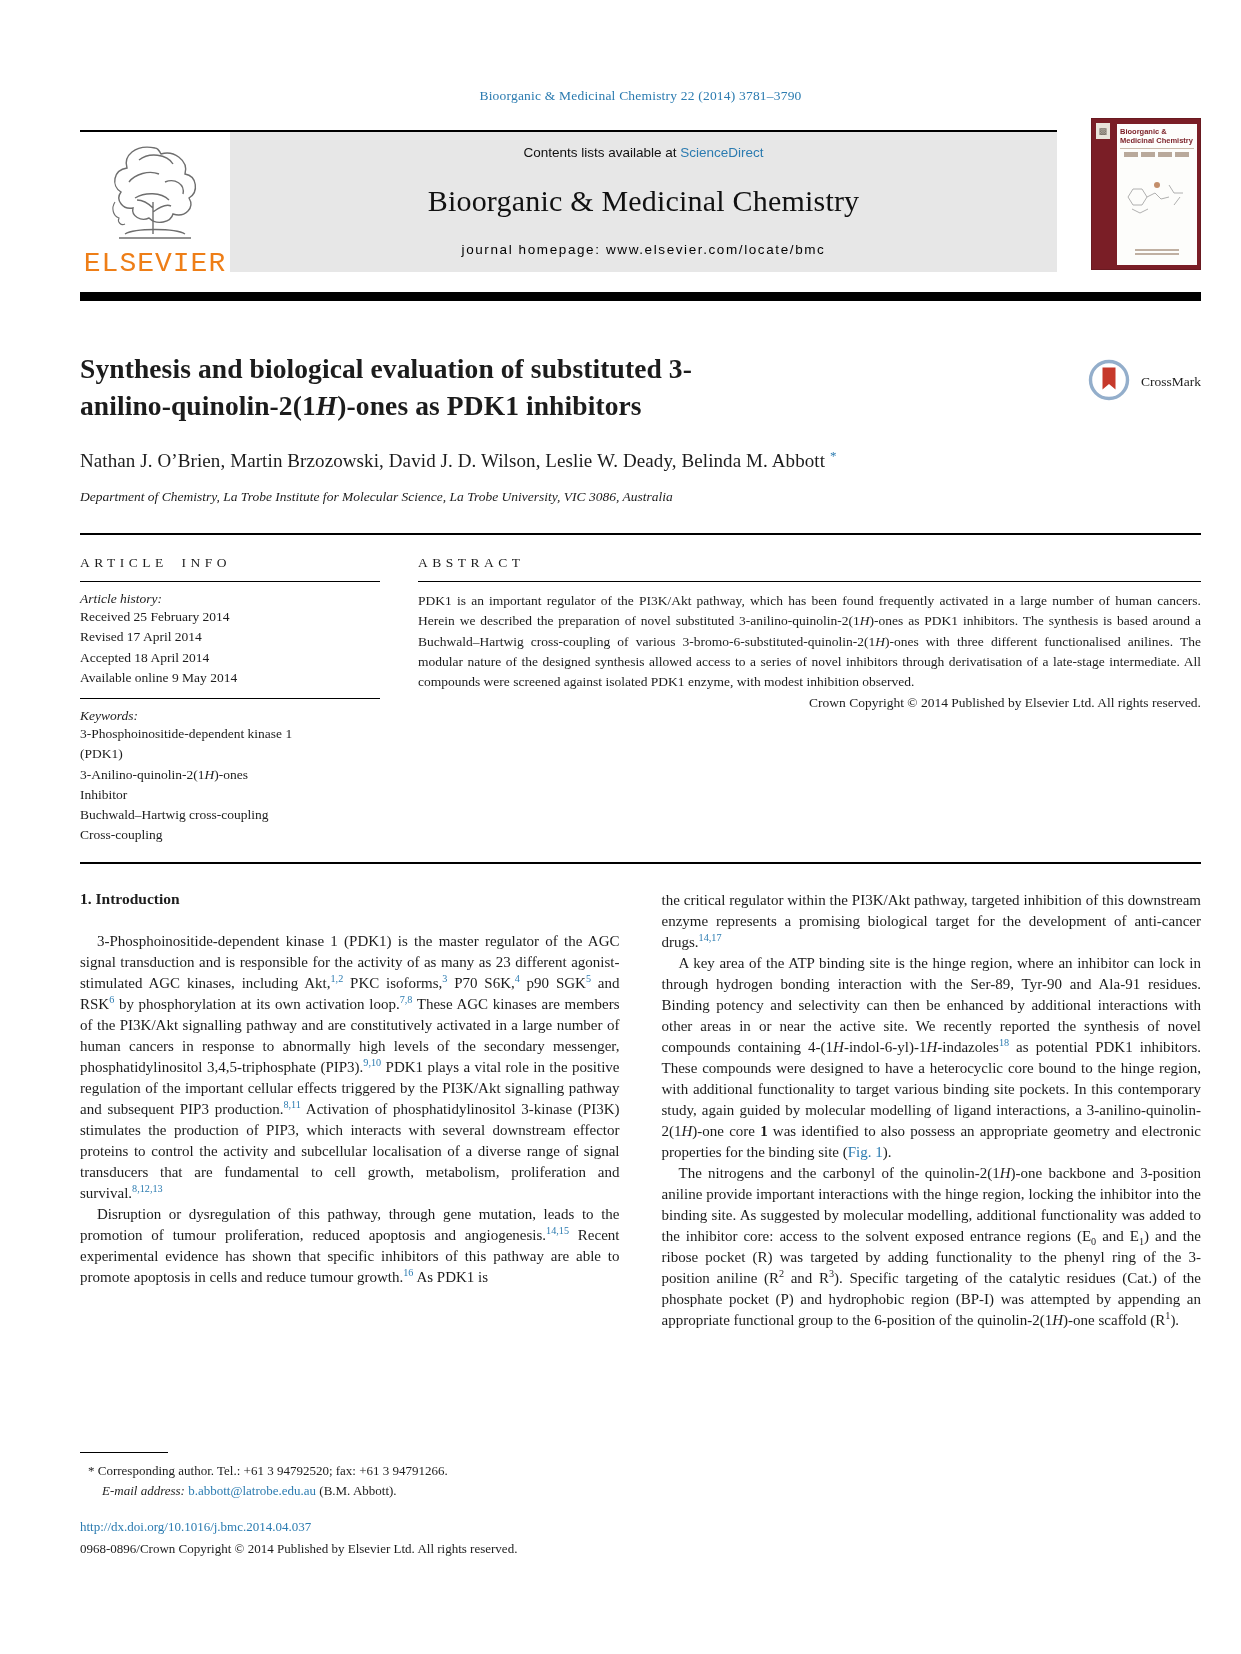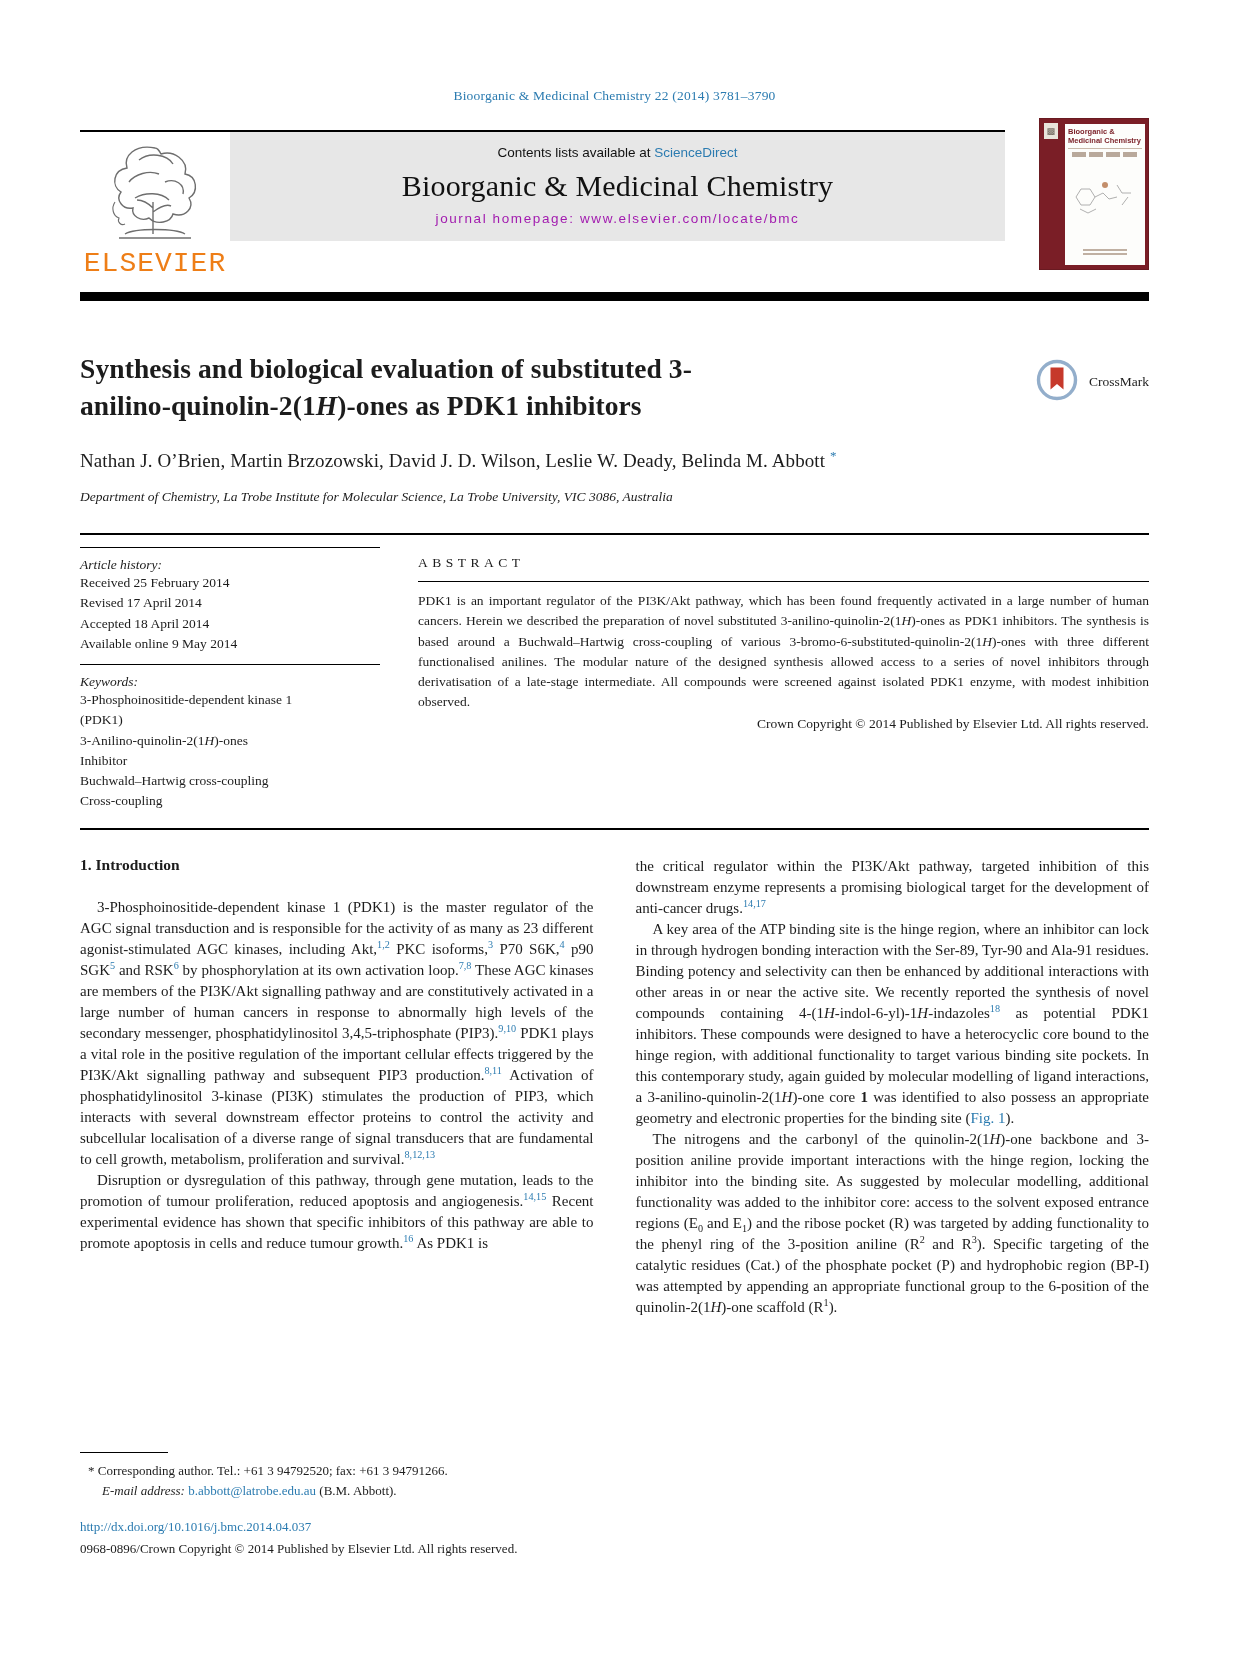--- a/index.html
+++ b/index.html
@@ -4,36 +4,36 @@
 <style>
   :root{
     --teal:#2b7bb0;
     --orange:#ee7e17;
     --maroon:#7a1e26;
     --ink:#1c1c1c;
   }
   *{box-sizing:border-box;margin:0;padding:0;}
   html,body{width:1241px;background:#fff;}
   body{height:1654px;overflow:hidden;font-family:"Liberation Serif",serif;color:var(--ink);}
-  .page{position:relative;width:1241px;height:1654px;padding:88px 92px 0 80px;border-radius:31px;}
+  .page{position:relative;width:1241px;height:1654px;padding:88px 40px 0 80px;border-radius:31px;}
   .teal{color:var(--teal);}
   sup,sub{font-size:68%;line-height:0;}
   
   .citation{text-align:center;font-size:13.5px;color:var(--teal);letter-spacing:.2px;}
   
   .header{display:flex;margin-top:26px;align-items:flex-start;}
   .header-main{flex:1;border-top:2px solid #000;display:flex;align-items:stretch;}
   .logo-area{width:150px;background:#fff;display:flex;flex-direction:column;align-items:center;padding-top:10px;}
   .logo-area svg{display:block;}
   .elsevier-word{font-family:Liberation Mono, monospace;color:var(--orange);font-size:28px;letter-spacing:1px;margin-top:2px;font-weight:normal;}
-  .gray-box{flex:1;background:#e7e7e7;height:109px;display:flex;flex-direction:column;justify-content:space-between;text-align:center;padding:13px 10px 15px;}
+  .gray-box{flex:1;background:#e7e7e7;height:140px;display:flex;flex-direction:column;justify-content:space-between;text-align:center;padding:13px 10px 15px;}
   .contents-line{font-family:"Liberation Sans",sans-serif;font-size:13.5px;color:#111;}
   .contents-line .teal{cursor:pointer;}
   .journal-big{font-size:30px;color:#111;letter-spacing:.2px;}
-  .homepage-line{font-family:"Liberation Sans",sans-serif;font-size:13.5px;letter-spacing:1.6px;color:#a21caf;}
+  .homepage-line{font-family:"Liberation Sans",sans-serif;font-size:13.5px;letter-spacing:1.6px;color:#000000;}
   
   .cover{width:110px;height:152px;background:var(--maroon);margin-left:34px;margin-top:-12px;position:relative;box-shadow:0 0 0 1px #691a21 inset;}
   .cover-logo{position:absolute;top:5px;left:5px;width:14px;height:16px;background:#e9e4da;font-size:9px;line-height:16px;text-align:center;color:#6b6257;}
   .cover-panel{position:absolute;top:6px;left:26px;right:4px;bottom:5px;background:#fdfdfb;padding:4px 3px;}
   .cover-title{font-family:"Liberation Sans",sans-serif;font-weight:bold;color:var(--maroon);font-size:7.5px;line-height:1.15;}
   .cover-rule{height:1px;background:#c9b9ab;margin:3px 0;}
   .cover-sub{height:5px;background:repeating-linear-gradient(90deg,#b9a99b 0 14px,transparent 14px 17px);margin:2px 4px;}
   .cover-art{margin-top:18px;height:44px;opacity:.75;}
   .cover-foot{position:absolute;left:10px;right:10px;bottom:8px;}
   .cover-foot .bar{height:2px;background:#c0b0a2;margin:2px 8px;}
@@ -147,20 +147,21 @@
       <span class="crossmark-label">CrossMark</span>
     </div>
     <div class="authors"><span>Nathan J. O’Brien, Martin Brzozowski, David J. D. Wilson, Leslie W. Deady, Belinda M. Abbott </span><sup class="teal">*</sup></div>
     <div class="affiliation">Department of Chemistry, La Trobe Institute for Molecular Science, La Trobe University, VIC 3086, Australia</div>
   </div>
 
   <div class="rule"></div>
 
   <div class="info">
     <div class="info-left">
+      <div class="info-heading">ARTICLE INFO</div>
       <div class="thin-rule"></div>
       <div class="info-label">Article history:</div>
       <div class="info-lines">
         <div>Received 25 February 2014</div>
         <div>Revised 17 April 2014</div>
         <div>Accepted 18 April 2014</div>
         <div>Available online 9 May 2014</div>
       </div>
       <div class="thin-rule mid"></div>
       <div class="info-label">Keywords:</div>

